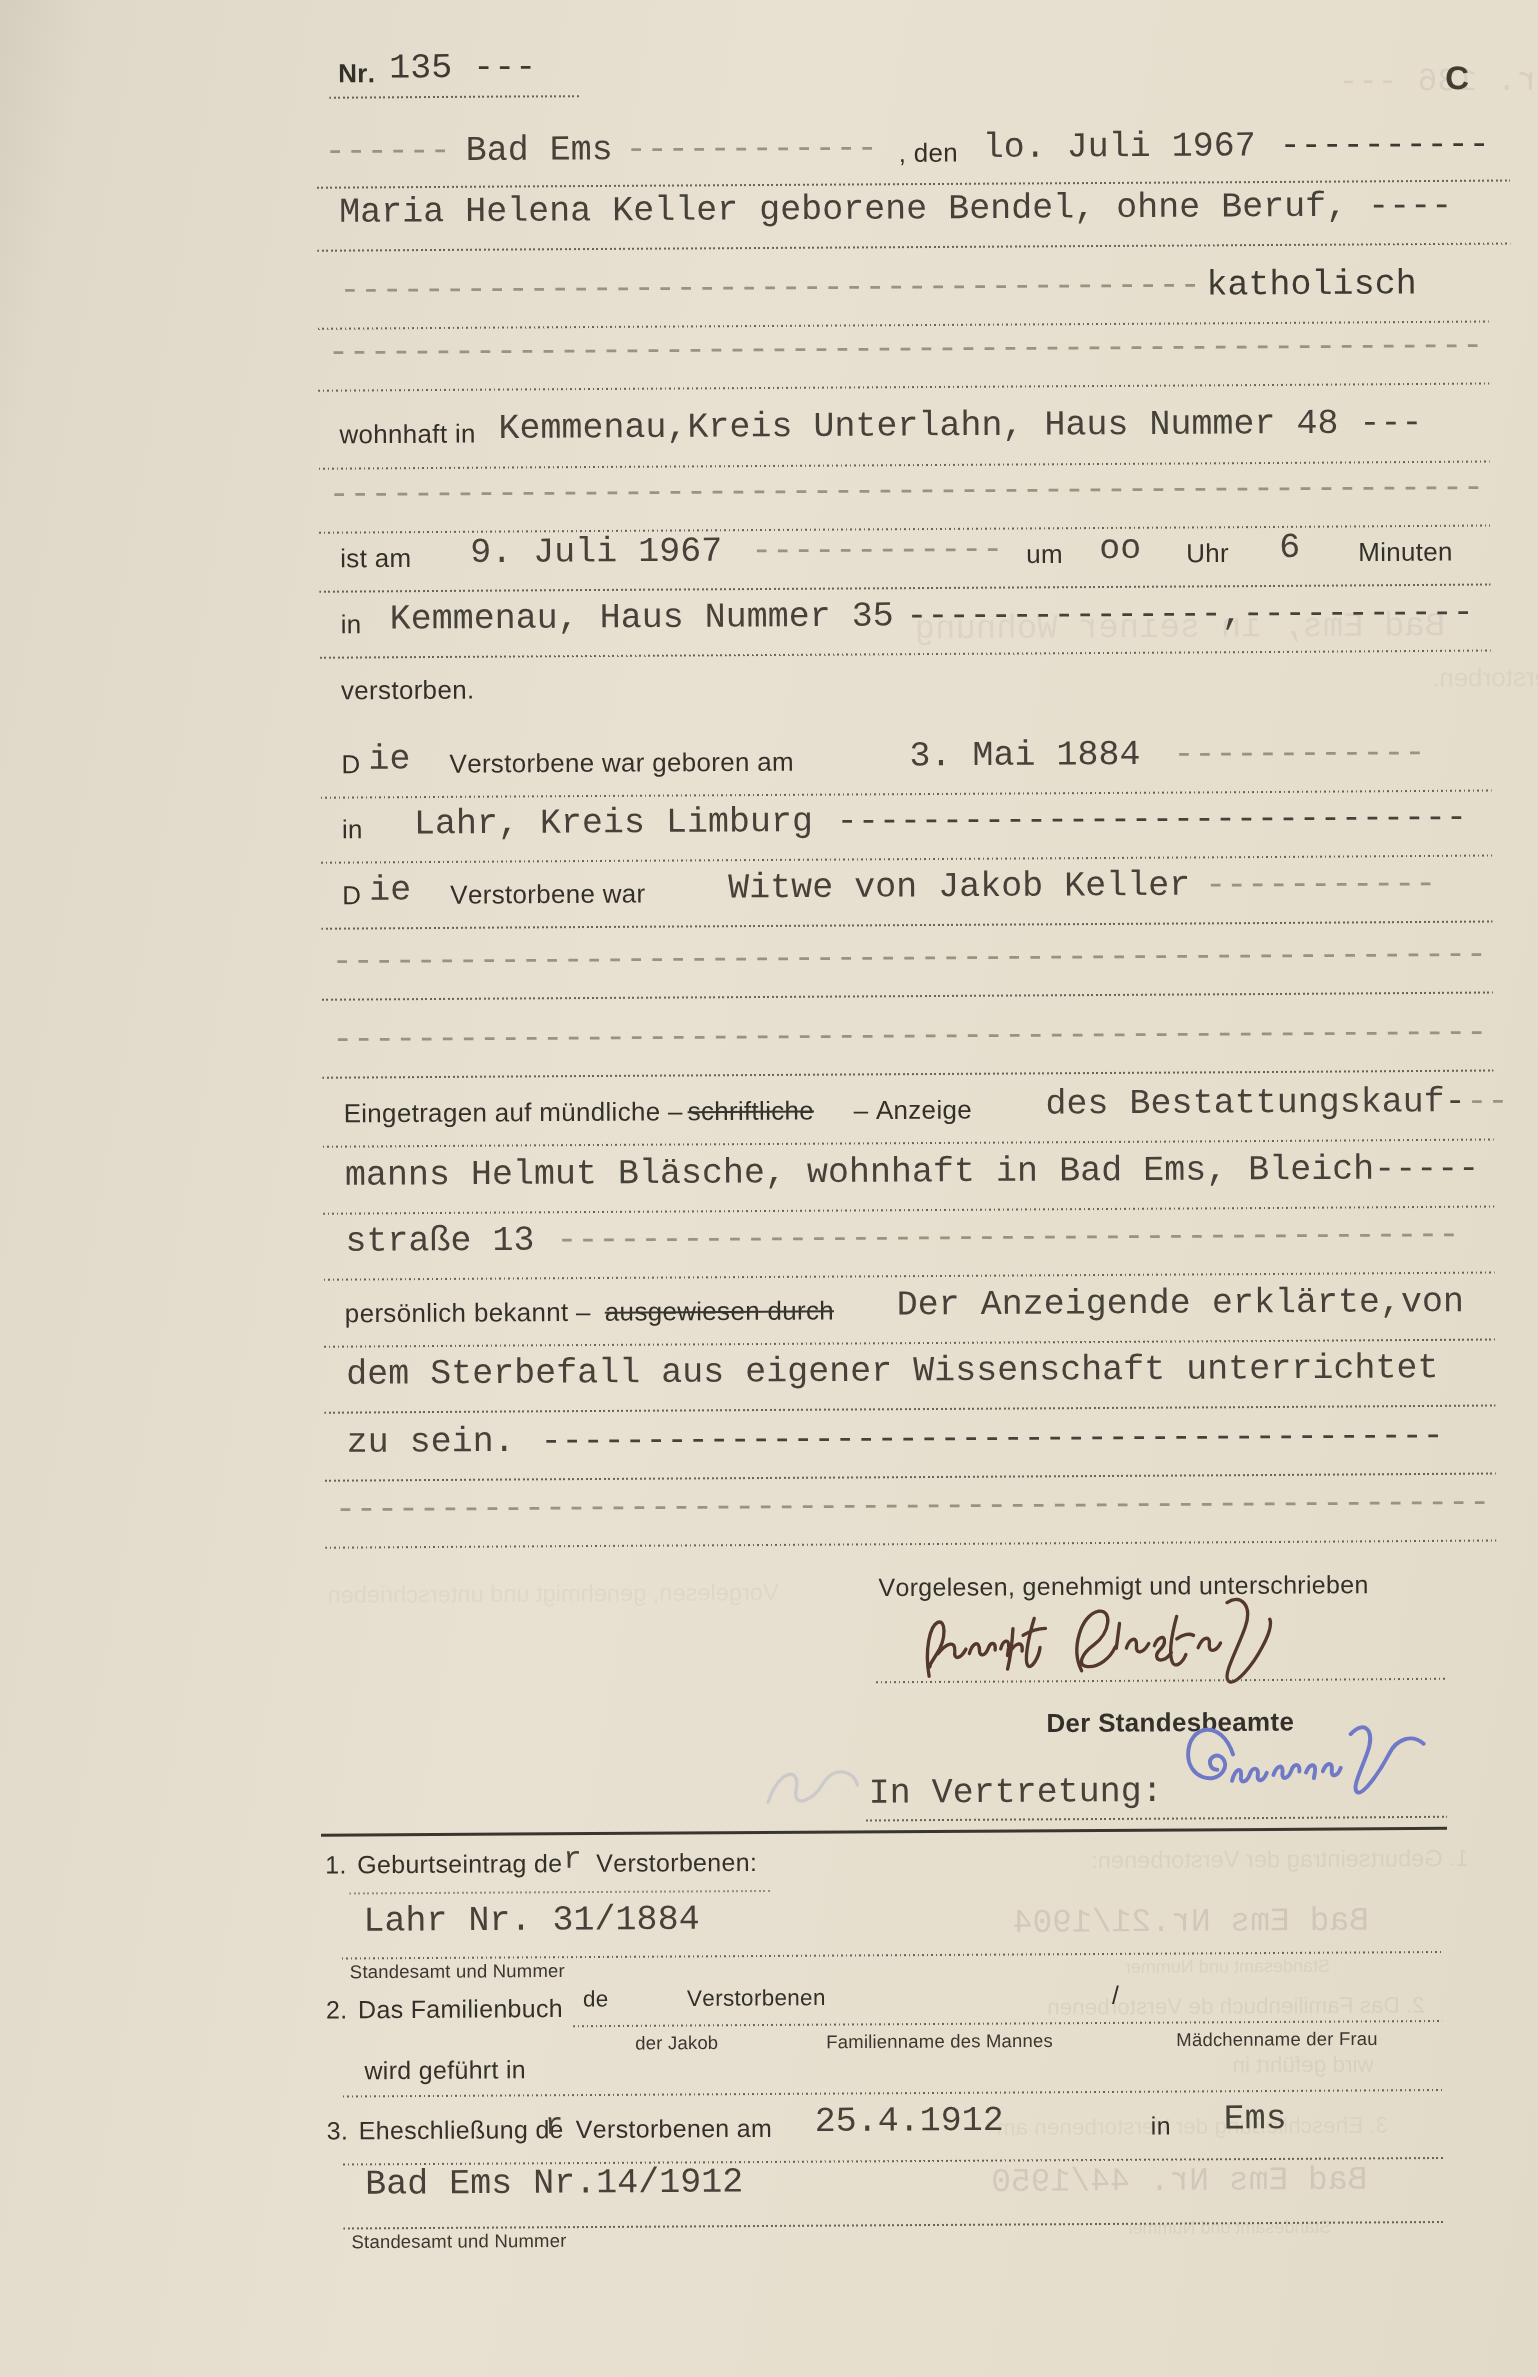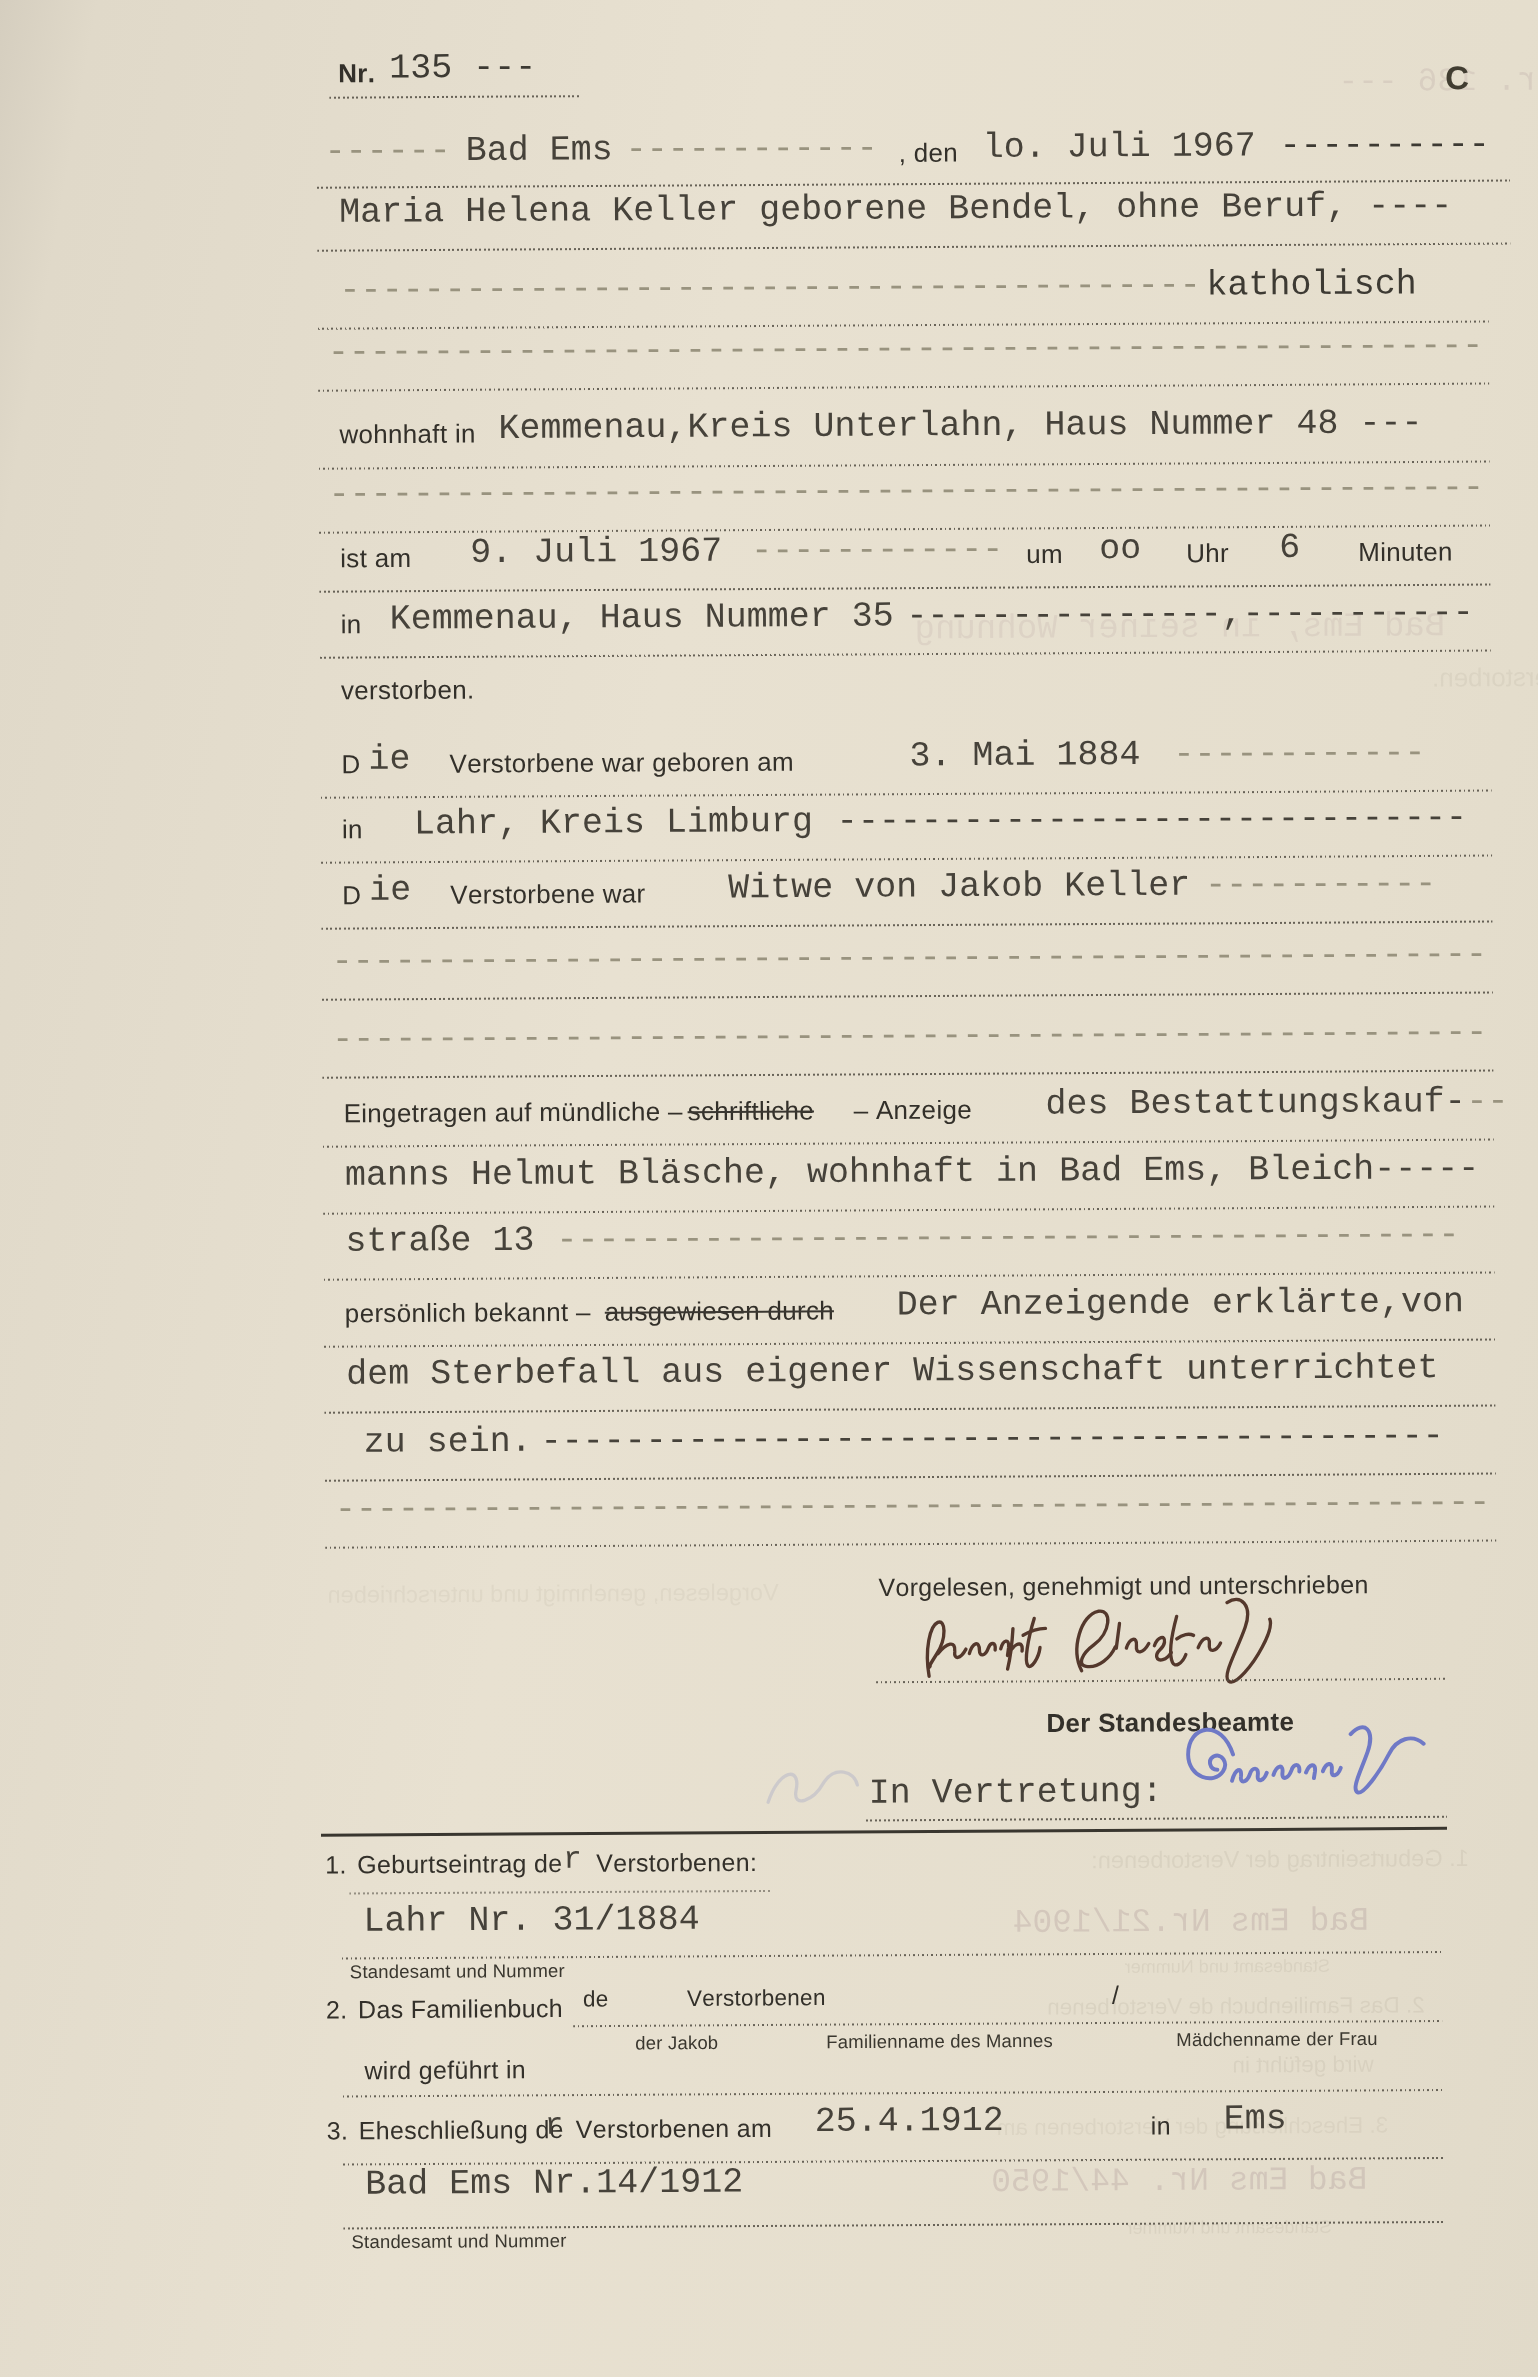--- a/index.html
+++ b/index.html
@@ -203,21 +203,21 @@
     <span class="seg typed" style="left:896px">Der Anzeigende erklärte,von</span>
   </div>
   <div class="dotline" style="left:323px;top:1343px;width:1171px"></div>
 
   <div class="line" style="top:1391px">
     <span class="seg typed" style="left:345px">dem Sterbefall aus eigener Wissenschaft unterrichtet</span>
   </div>
   <div class="dotline" style="left:323px;top:1409px;width:1171px"></div>
 
   <div class="line" style="top:1459px">
-    <span class="seg typed" style="left:362px">zu sein.</span>
+    <span class="seg typed" style="left:345px">zu sein.</span>
     <span class="seg typed" style="left:539px">-------------------------------------------</span>
   </div>
   <div class="dotline" style="left:323px;top:1477px;width:1171px"></div>
 
   <div class="line" style="top:1526px">
     <span class="seg typed typed-light" style="left:333px">-------------------------------------------------------</span>
   </div>
   <div class="dotline" style="left:323px;top:1544px;width:1171px"></div>
 
   <div class="line" style="top:1601px">

